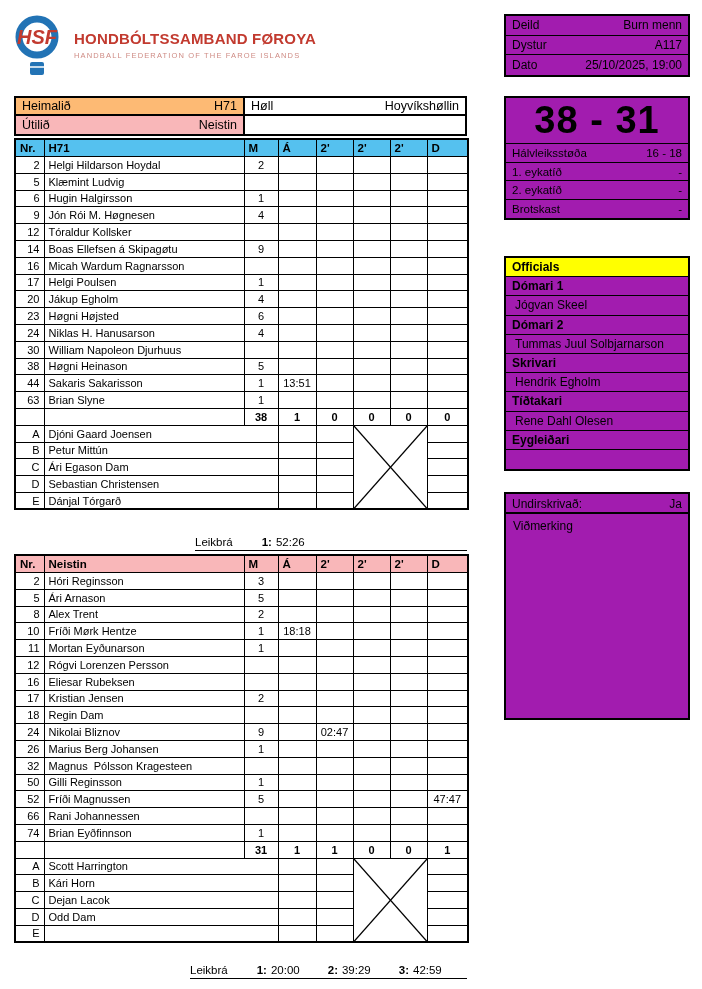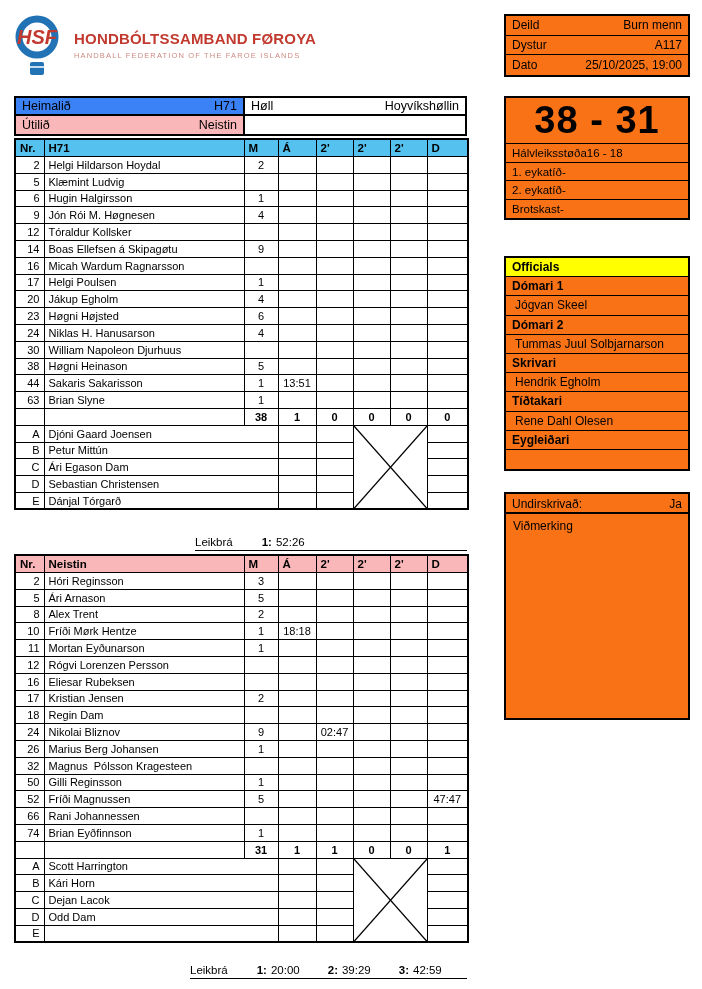--- a/index.html
+++ b/index.html
@@ -11,44 +11,44 @@
   }
   .abs { position: absolute; }
 
   
   #brand { left: 14px; top: 12px; display: flex; }
   .brand-text { margin-left: 14px; margin-top: 18px; }
   .brand-title { font-weight: bold; color: #c23a2f; font-size: 15px; letter-spacing: .2px; white-space: nowrap; }
   .brand-sub { color: #cf8c85; font-size: 7.5px; letter-spacing: 1.15px; margin-top: 4px; white-space: nowrap; }
 
   
-  .panel { width: 186px; border: 2px solid #000; background: #f97316; }
+  .panel { width: 186px; border: 2px solid #000; background: #a21caf; }
   .p-row { display: flex; justify-content: space-between; align-items: center;
            padding: 0 6px; height: 19.6px; font-size: 12px; border-bottom: 1.5px solid #000; }
   .p-row:last-child { border-bottom: none; }
 
   #score-box { border-width: 2.5px; }
   .score-main { height: 45px; line-height: 45px; text-align: center;
                 font-size: 38px; font-weight: bold; letter-spacing: 1px; }
-  .sb-row { display: flex; justify-content: flex-start; align-items: center;
+  .sb-row { display: flex; justify-content: space-between; align-items: center;
             padding: 0 6px; height: 18.7px; font-size: 11.5px; border-top: 1.5px solid #000; }
 
   .off-row { display: flex; align-items: center; padding: 0 6px; height: 19.2px;
              font-size: 12px; border-bottom: 1.5px solid #000; }
   .off-row:last-child { border-bottom: none; }
   .off-title { background: #ffff00; font-weight: bold; }
   .off-role { font-weight: bold; }
   .off-name { padding-left: 9px; }
 
   
   #venue { left: 14px; top: 96px; width: 453px; border: 2px solid #000;
            display: grid; grid-template-columns: 229px 1fr; }
   .v-cell { height: 18px; display: flex; justify-content: space-between; align-items: center;
             padding: 0 6px; font-size: 12.5px; background: #fff; }
-  .v-home { background: #3b82f6; border-right: 2px solid #000; border-bottom: 2px solid #000; gap: 24px; }
+  .v-home { background: #fdba74; border-right: 2px solid #000; border-bottom: 2px solid #000; gap: 24px; }
   .v-hall { border-bottom: 2px solid #000; }
   .v-away { background: #f9b7b9; border-right: 2px solid #000; }
 
   
   table.roster { border-collapse: collapse; width: 453px; table-layout: fixed;
                  border: 2px solid #000; }
   .roster th, .roster td { border: 1px solid #000; height: 16.8px; font-size: 11px;
                            padding: 0 4px; overflow: hidden; white-space: nowrap; }
   .roster thead th { height: 17.5px; font-size: 11.5px; font-weight: bold; text-align: left; }
   .blue thead th { background: #55c1ef; }

